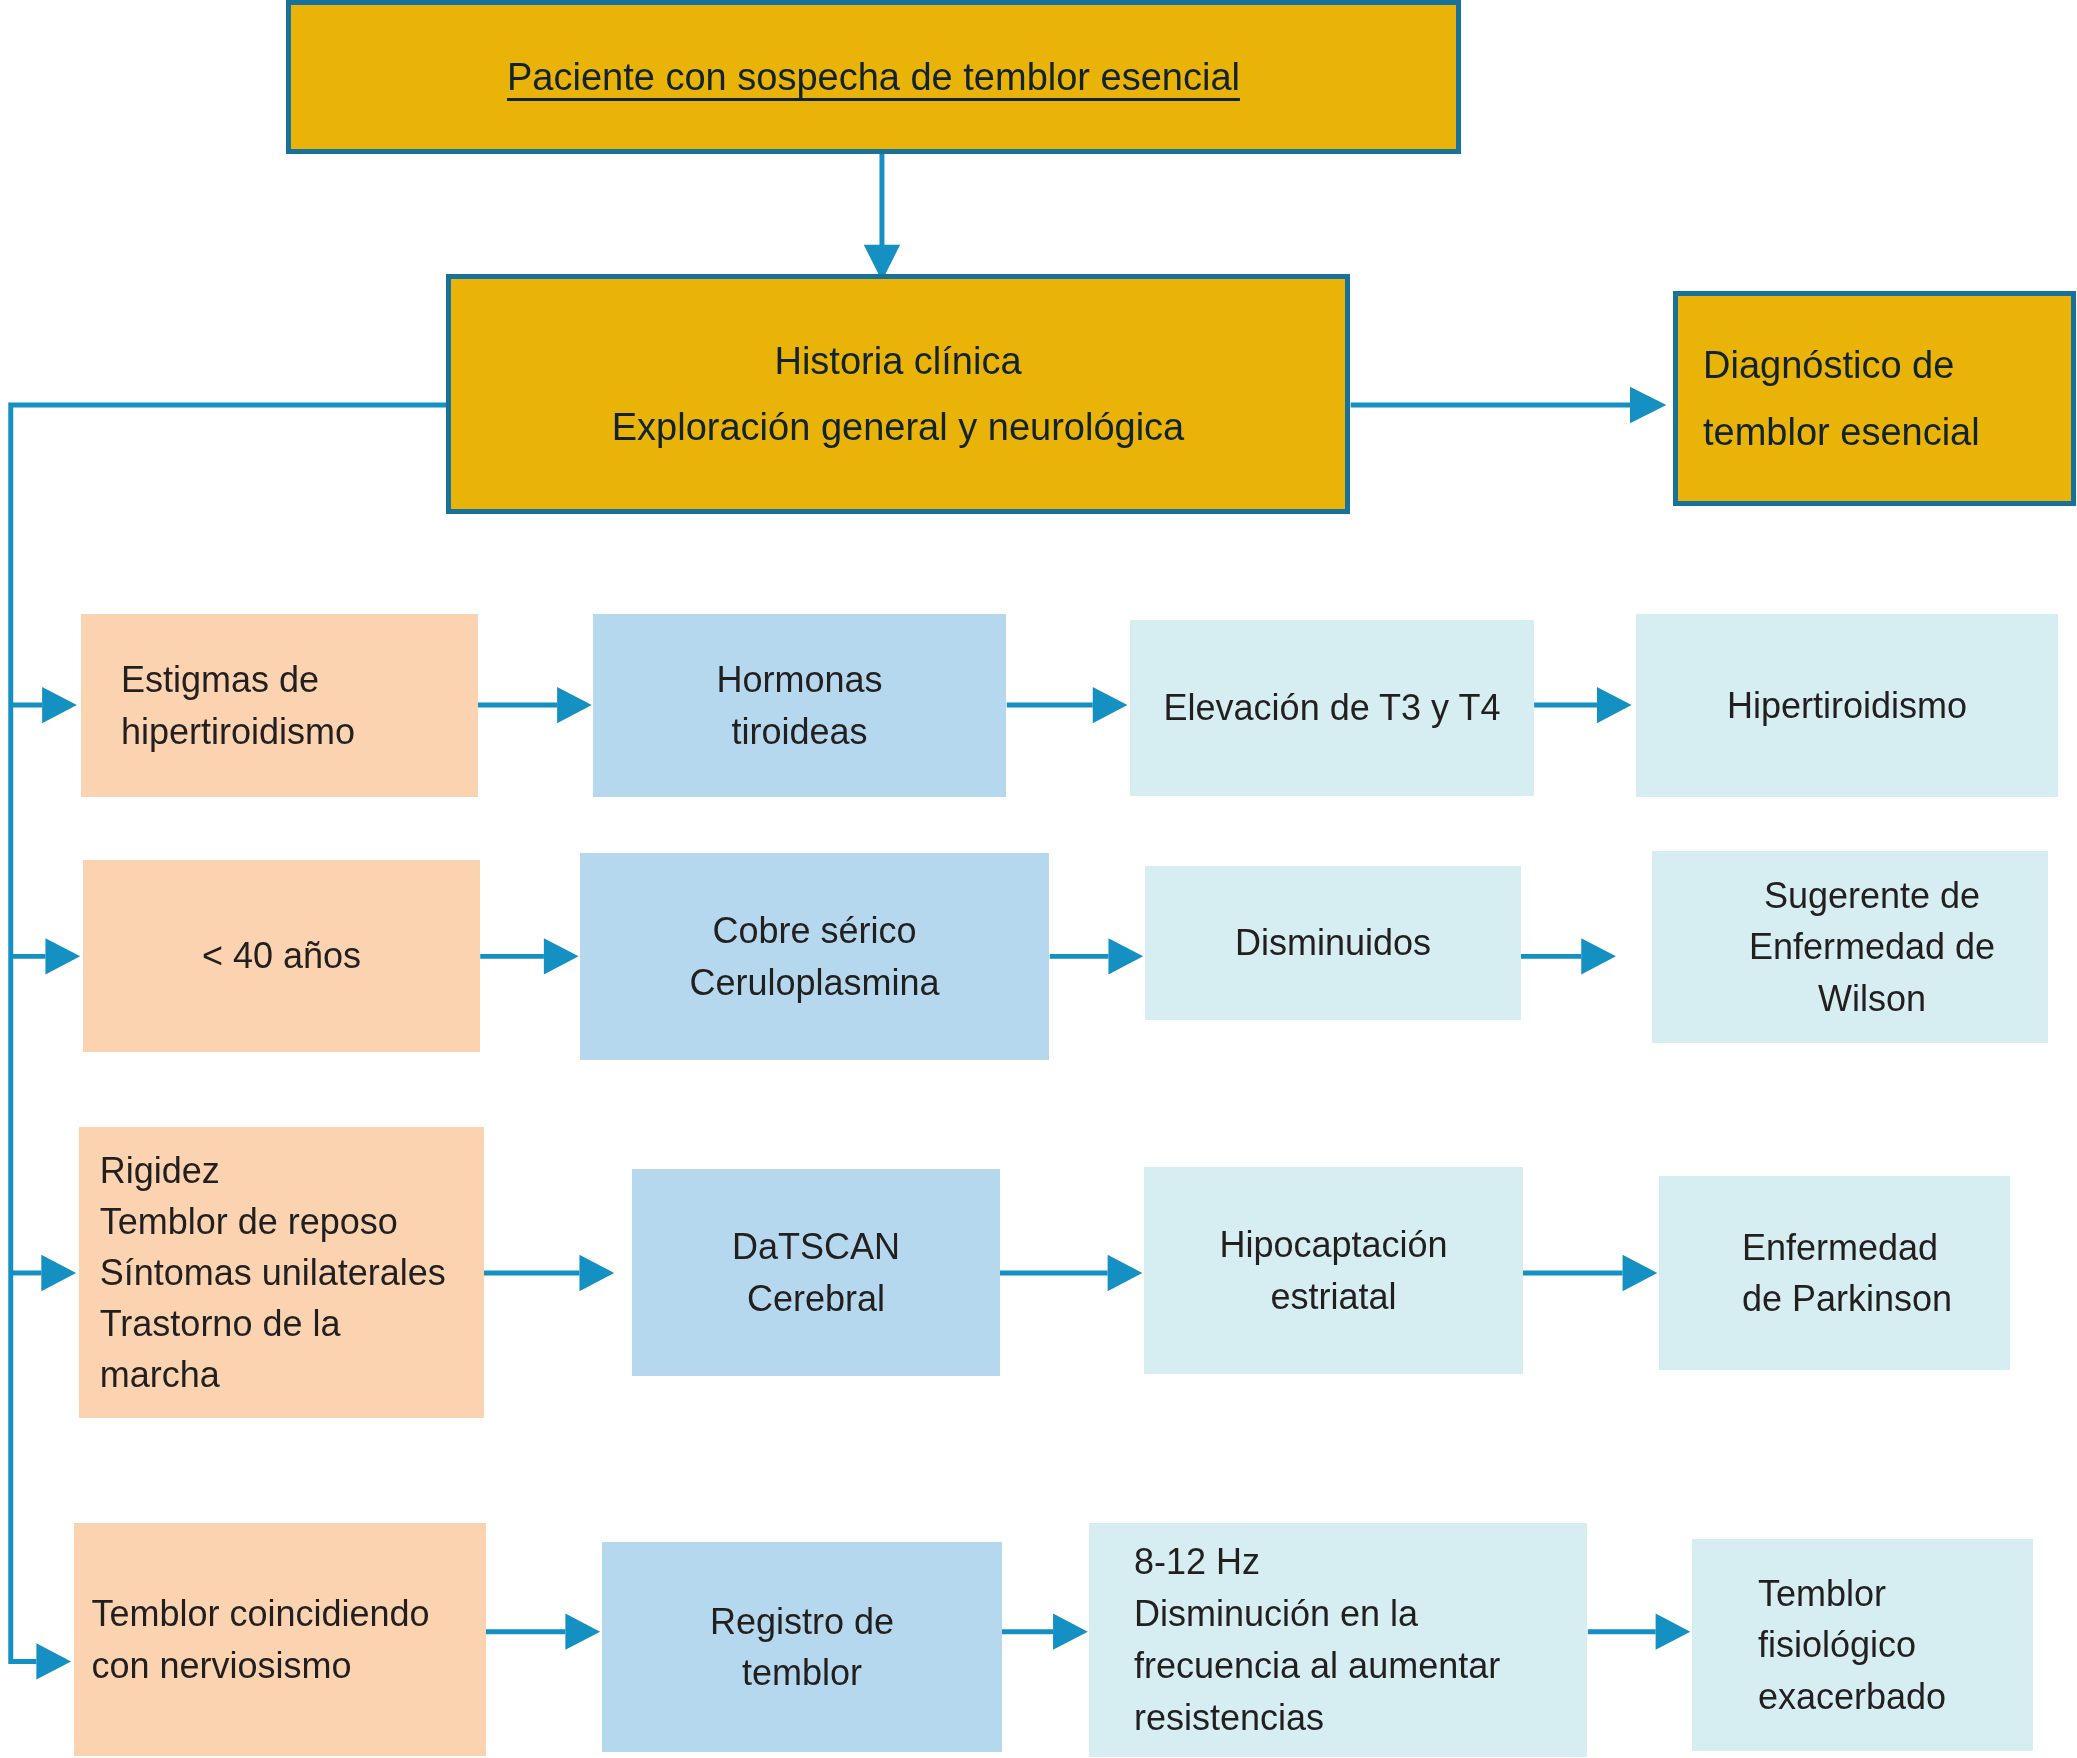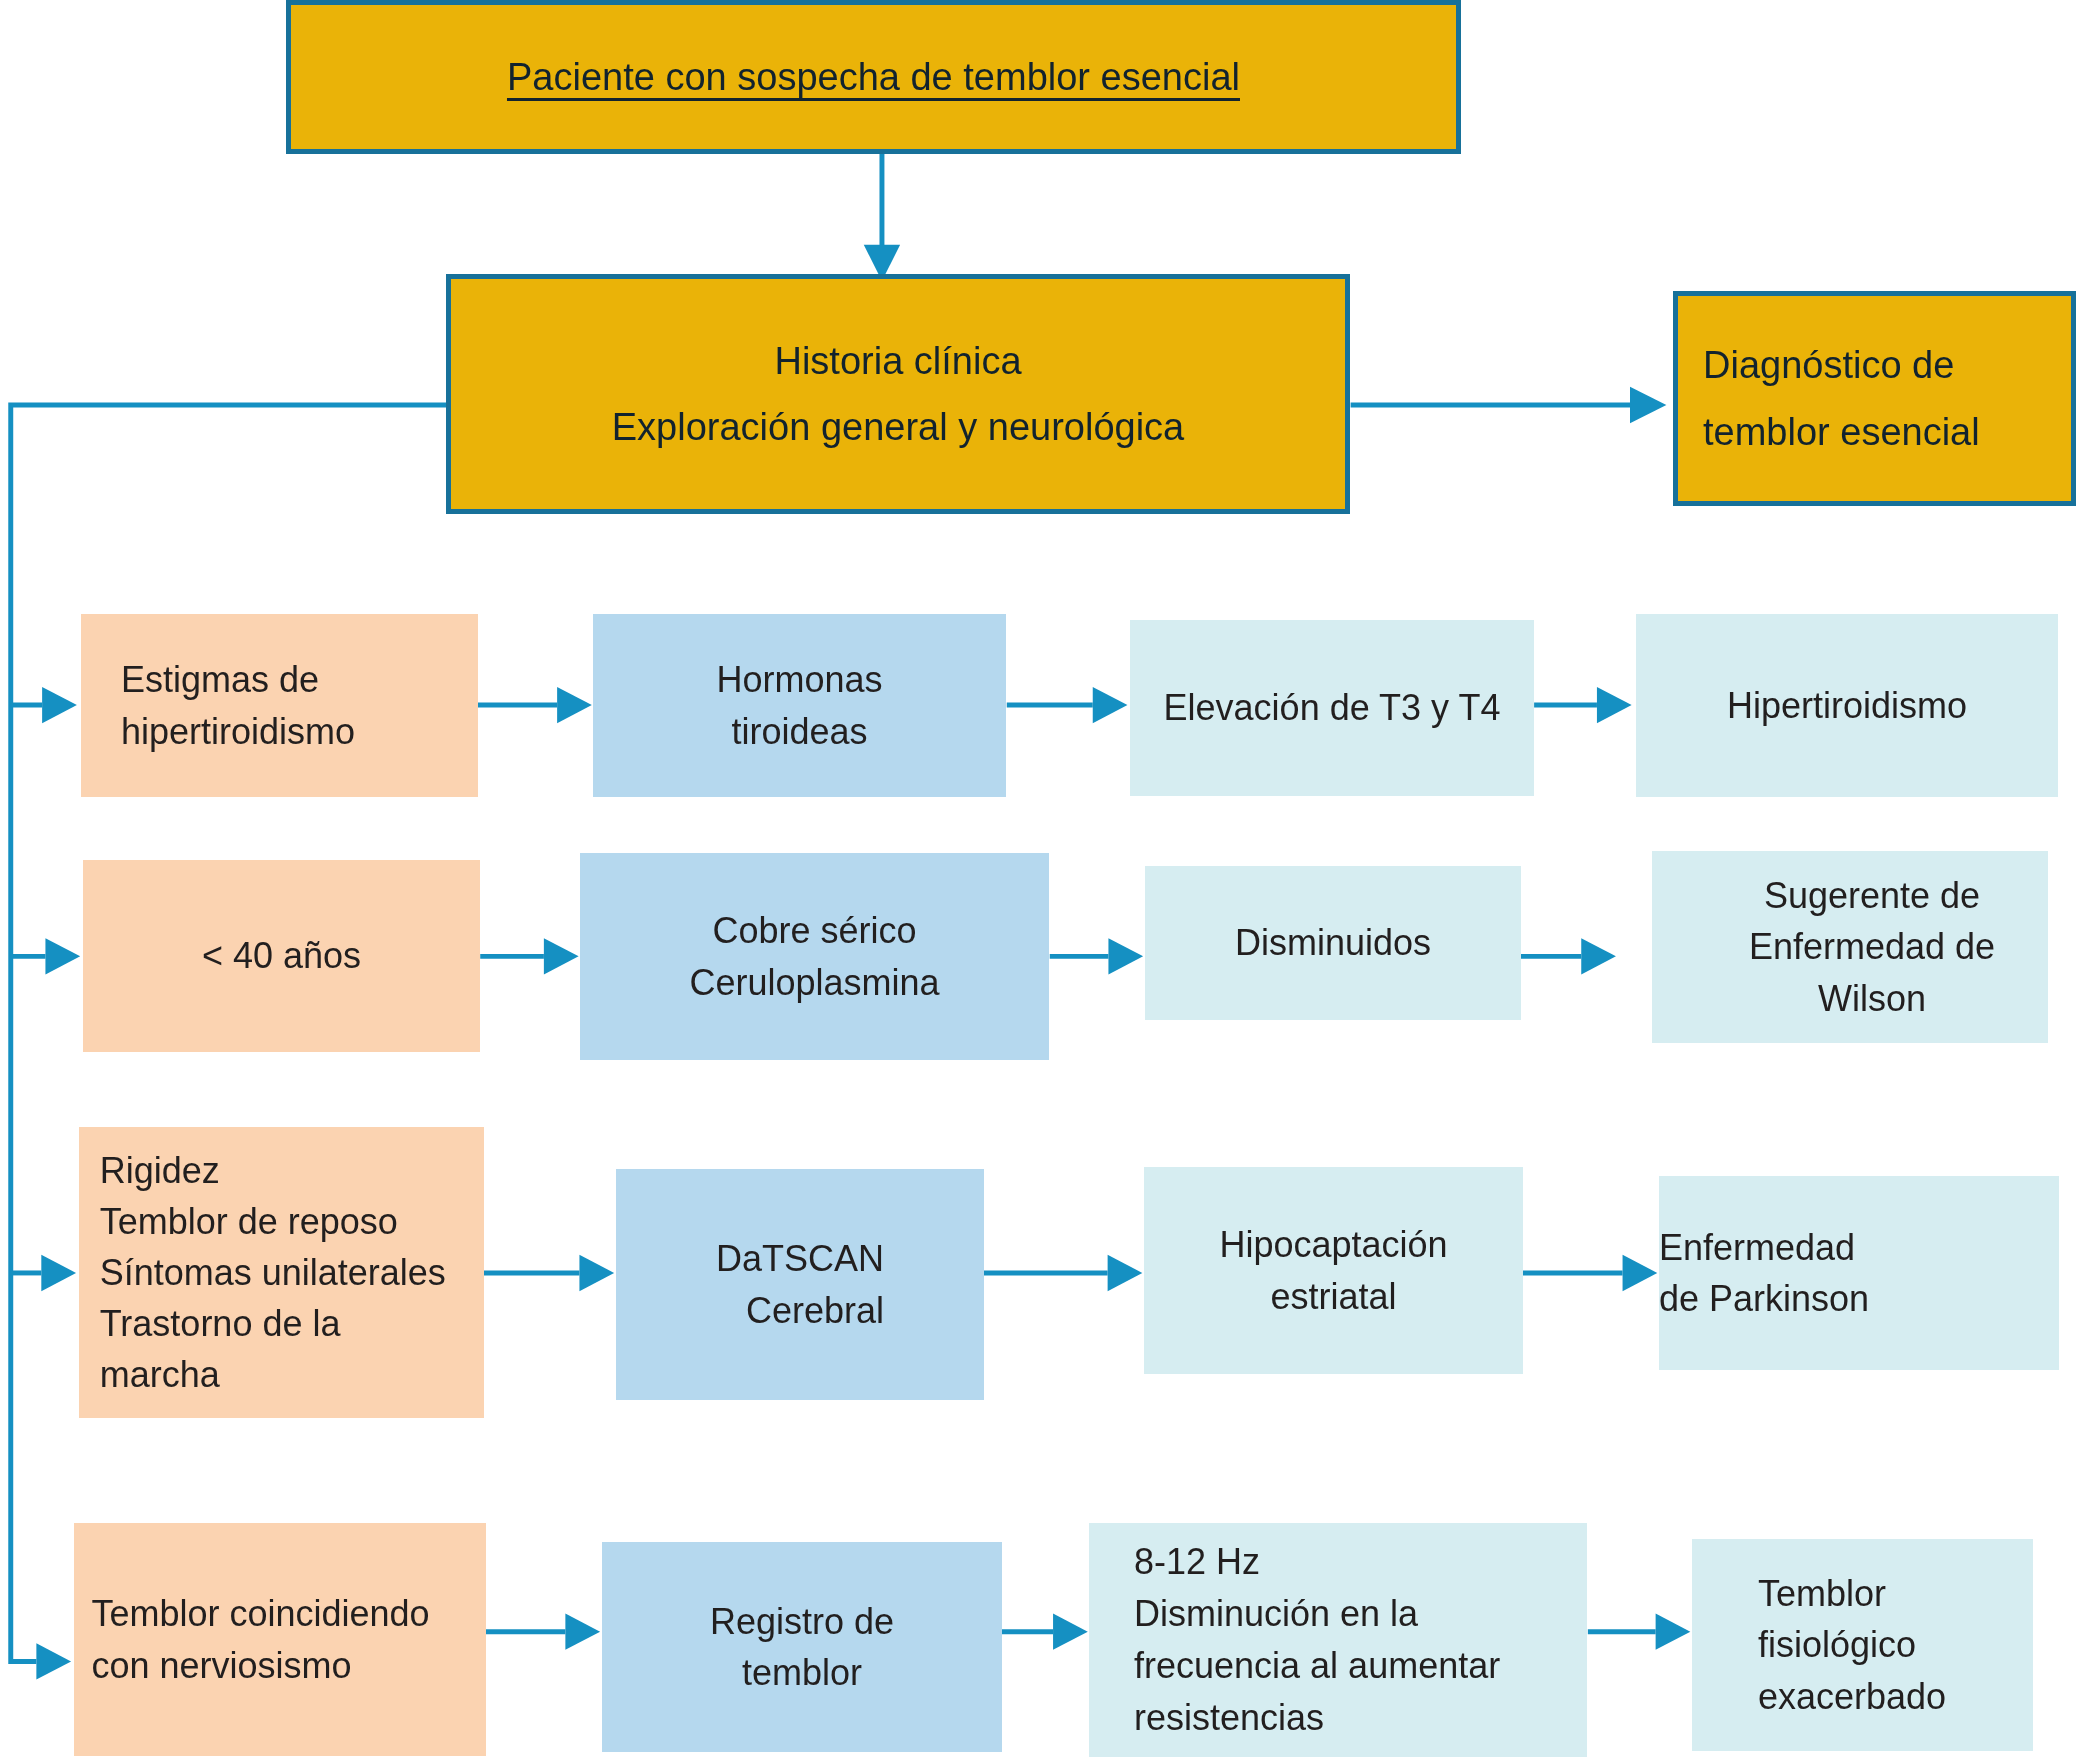--- a/index.html
+++ b/index.html
@@ -181,29 +181,29 @@
 Wilson</span>
   </div>
 
   <div class="box orange align-left" style="left:79px; top:1127px; width:405px; height:291px; padding-left:20.7px;">
     <span>Rigidez
 Temblor de reposo
 Síntomas unilaterales
 Trastorno de la
 marcha</span>
   </div>
-  <div class="box lightblue" style="left:616px; top:1169px; width:368px; height:231px;text-align:right;">
+  <div class="box lightblue" style="left:632px; top:1169px; width:368px; height:207px;">
     <span>DaTSCAN
 Cerebral</span>
   </div>
   <div class="box cyan" style="left:1144px; top:1167px; width:379px; height:207px;">
     <span>Hipocaptación
 estriatal</span>
   </div>
-  <div class="box cyan align-left" style="left:1659px; top:1176px; width:400px; height:194px; ">
+  <div class="box cyan align-left" style="left:1659px; top:1176px; width:351px; height:194px; padding-left:83px;">
     <span>Enfermedad
 de Parkinson</span>
   </div>
 
   <div class="box orange align-left" style="left:74px; top:1523px; width:412px; height:233px; padding-left:17.4px;">
     <span>Temblor coincidiendo
 con nerviosismo</span>
   </div>
   <div class="box lightblue" style="left:602px; top:1542px; width:400px; height:210px;">
     <span>Registro de

